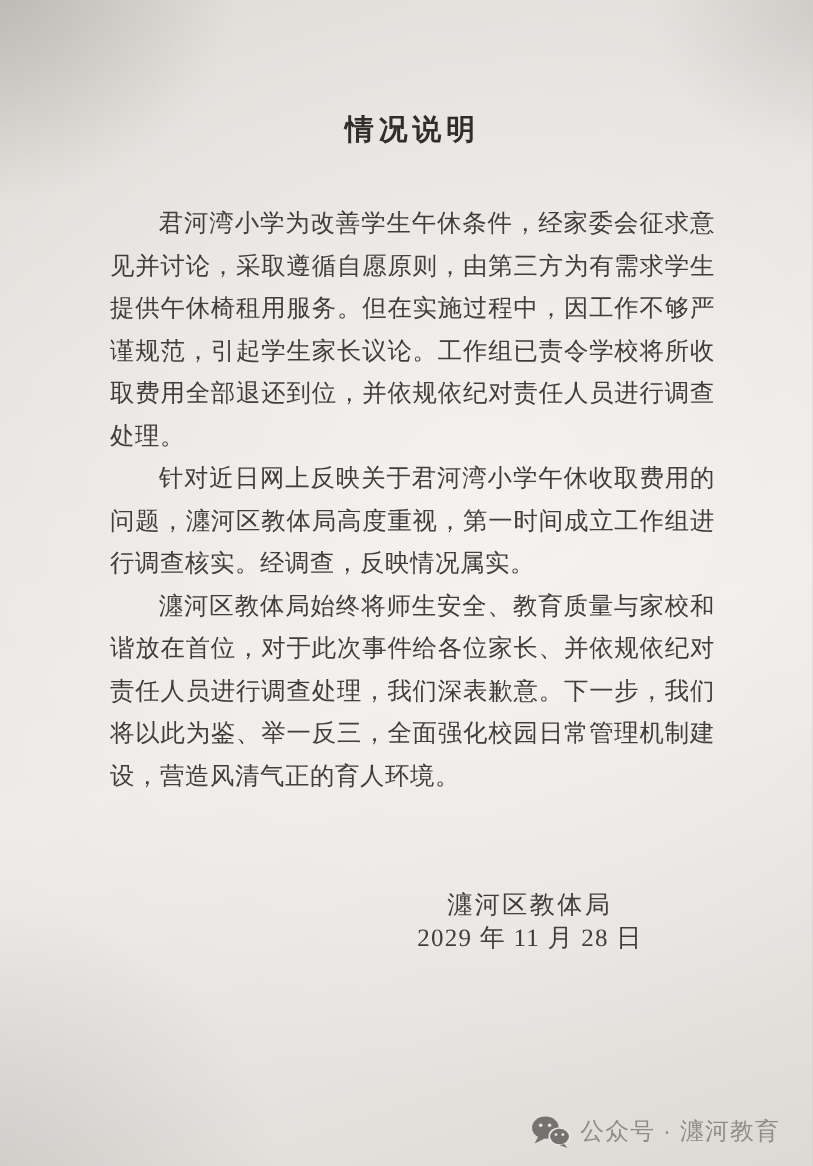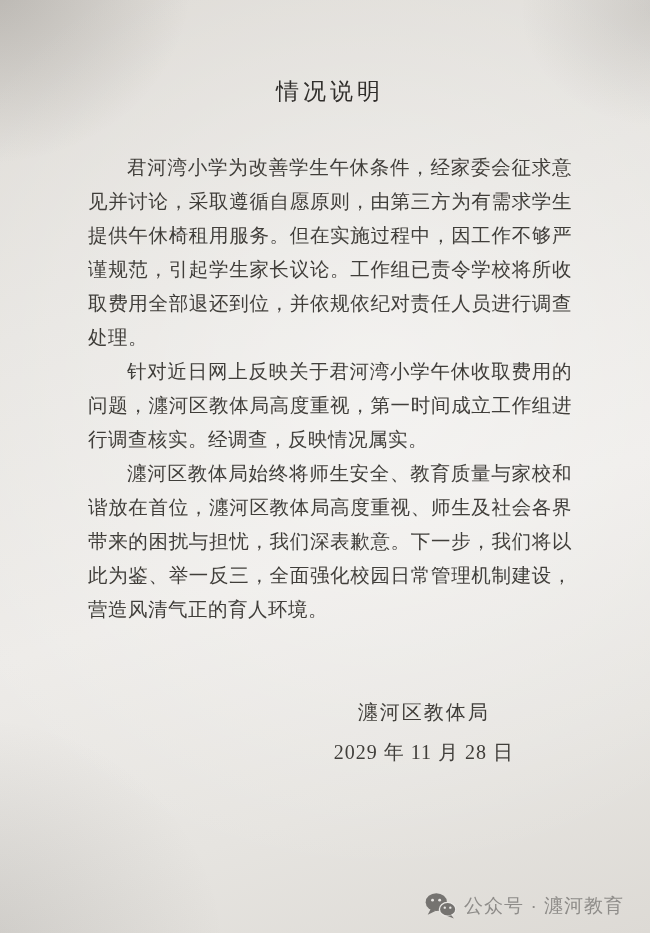--- a/index.html
+++ b/index.html
@@ -18,24 +18,24 @@
       radial-gradient(55% 35% at -5% 102%, rgba(55,50,45,0.14), rgba(55,50,45,0) 72%),
       radial-gradient(120% 80% at 58% 42%, rgba(255,255,255,0.45), rgba(255,255,255,0) 65%),
       linear-gradient(162deg, #dedbd6 0%, #e6e4e0 30%, #edebe8 58%, #e6e4e0 80%, #dddad5 100%);
   }
   .sheet {
     position: absolute;
     left: 88px; right: 78px; top: 76px;
     color: #403e3a;
   }
   .doc-title {
-    margin: 0 0 44px 0;
+    margin: 12px 0 44px 0;
     text-align: center;
     font-size: 23px;
-    font-weight: normal;
+    font-weight: bold;
     letter-spacing: 4px;
     color: #302e2b;
   }
   .doc-body p {
     margin: 0;
     text-indent: 2em;
     font-size: 19.5px;
     line-height: 34px;
     letter-spacing: 0.5px;
     text-align: justify;
@@ -43,53 +43,53 @@
     color: #403e3a;
   }
   .sign-block {
     margin-top: 72px;
     margin-left: auto;
     margin-right: 58px;
     width: fit-content;
     display: flex;
     flex-direction: column;
     align-items: center;
-    row-gap: 13px;
+    row-gap: 0;
     font-size: 20px;
     line-height: 27px;
     color: #403e3a;
   }
   .sign-org { letter-spacing: 2px; }
   .sign-date { letter-spacing: 1px; }
   .watermark {
     position: absolute;
     right: 26px; bottom: 14px;
     display: flex;
-    align-items: flex-end;
+    align-items: flex-start;
     column-gap: 8px;
     color: #8e8c89;
     font-size: 19px;
     letter-spacing: 1px;
     font-family: "Liberation Sans", "DejaVu Sans", sans-serif;
   }
   .wechat-icon { display: block; }
 </style>
 </head>
 <body>
 
 <div class="photo">
 
   <div class="sheet">
 
     <h1 class="doc-title"><span>情况说明</span></h1>
 
     <div class="doc-body">
       <p>君河湾小学为改善学生午休条件，经家委会征求意见并讨论，采取遵循自愿原则，由第三方为有需求学生提供午休椅租用服务。但在实施过程中，因工作不够严谨规范，引起学生家长议论。工作组已责令学校将所收取费用全部退还到位，并依规依纪对责任人员进行调查处理。</p>
       <p>针对近日网上反映关于君河湾小学午休收取费用的问题，瀍河区教体局高度重视，第一时间成立工作组进行调查核实。经调查，反映情况属实。</p>
-      <p>瀍河区教体局始终将师生安全、教育质量与家校和谐放在首位，瀍河区教体局高度重视、师生及社会各界带来的困扰与担忧，我们深表歉意。下一步，我们将以此为鉴、举一反三，全面强化校园日常管理机制建设，营造风清气正的育人环境。</p>
+      <p>瀍河区教体局始终将师生安全、教育质量与家校和谐放在首位，对于此次事件给各位家长、并依规依纪对责任人员进行调查处理，我们深表歉意。下一步，我们将以此为鉴、举一反三，全面强化校园日常管理机制建设，营造风清气正的育人环境。</p>
     </div>
 
     <div class="sign-block">
       <div class="sign-org">瀍河区教体局</div>
       <div class="sign-date">2029 年 11 月 28 日</div>
     </div>
 
   </div>
 
   <div class="watermark">

